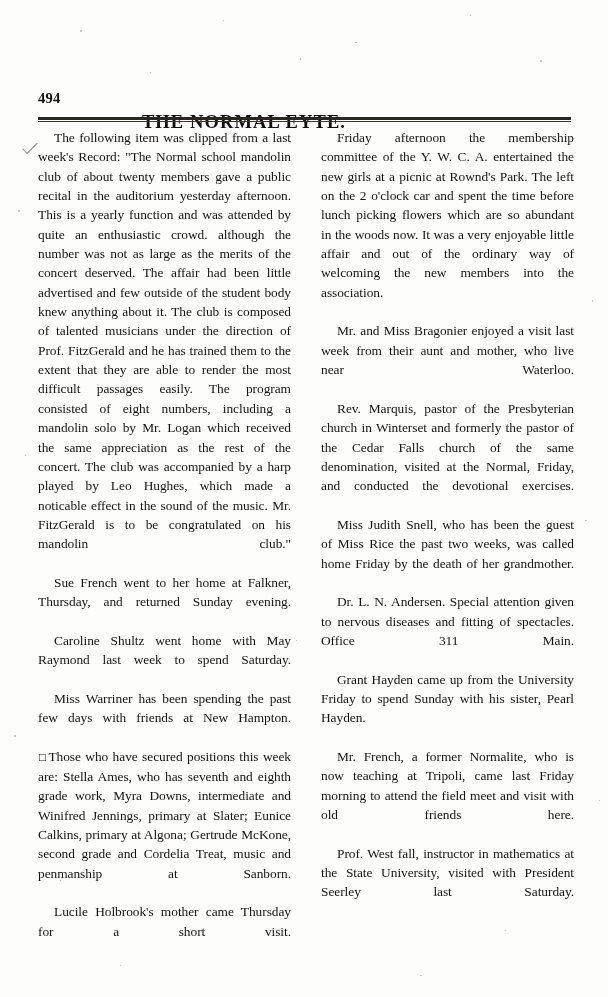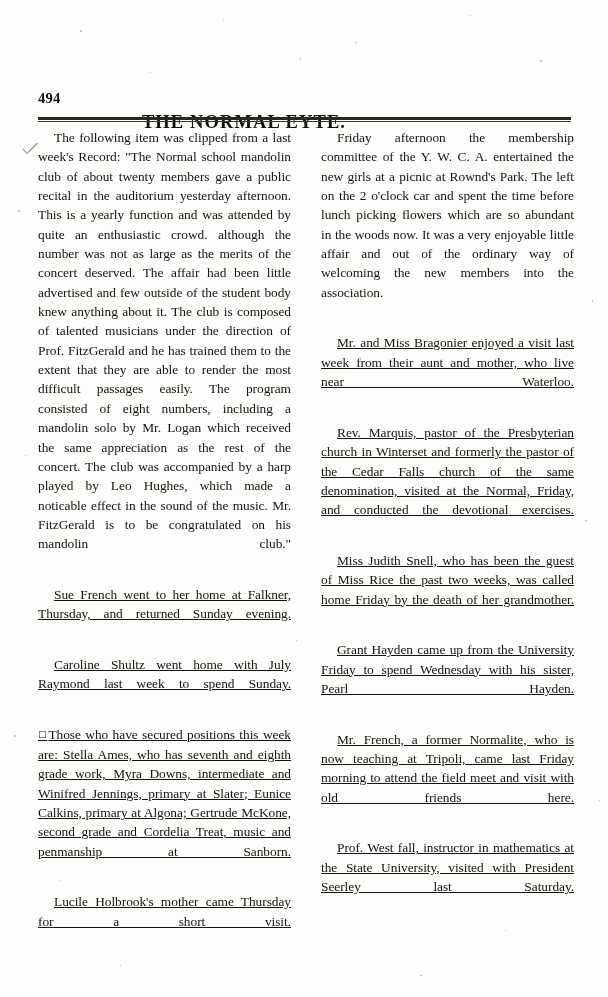--- a/index.html
+++ b/index.html
@@ -115,22 +115,21 @@
     letter-spacing: -0.05px;
     word-spacing: 0.2px;
     hyphens: none;
   }
 
   p.para.noindent {
     text-indent: 0;
   }
 
   p.para + p.para {
-    margin-top: 12px;
-    text-decoration: underline;
+    margin-top: 0px;
   }
 
   
   p.para::after {
     content: "";
     display: inline-block;
     width: 100%;
   }
 
   .boxmark {
@@ -177,30 +176,32 @@
 
   <svg class="margin-check" viewBox="0 0 16 14">
     <path d="M1 7 L5 11.5 L15 1.5" stroke="#3c382f" stroke-width="1.1" fill="none" stroke-linecap="round"></path>
   </svg>
 
   <div class="columns">
 
     <div class="col">
       <p class="para">The following item was clipped from a last week's Record: "The Normal school mandolin club of about twenty members gave a public recital in the auditorium yesterday afternoon. This is a yearly function and was attended by quite an enthusiastic crowd. although the number was not as large as the merits of the concert deserved. The affair had been little advertised and few outside of the student body knew anything about it. The club is composed of talented musicians under the direction of Prof. FitzGerald and he has trained them to the extent that they are able to render the most difficult passages easily. The program consisted of eight numbers, including a mandolin solo by Mr. Logan which received the same appreciation as the rest of the concert. The club was accompanied by a harp played by Leo Hughes, which made a noticable effect in the sound of the music. Mr. FitzGerald is to be congratulated on his mandolin club."</p>
       <p class="para">Sue French went to her home at Falkner, Thursday, and returned Sunday evening.</p>
-      <p class="para">Caroline Shultz went home with July Raymond last week to spend Sunday.</p>
+      <p class="para">Caroline Shultz went home with May Raymond last week to spend Saturday.</p>
+      <p class="para">Miss Warriner has been spending the past few days with friends at New Hampton.</p>
       <p class="para noindent"><span class="boxmark">□</span><span>Those who have secured positions this week are: Stella Ames, who has seventh and eighth grade work, Myra Downs, intermediate and Winifred Jennings, primary at Slater; Eunice Calkins, primary at Algona; Gertrude McKone, second grade and Cordelia Treat, music and penmanship at Sanborn.</span></p>
       <p class="para">Lucile Holbrook's mother came Thursday for a short visit.</p>
     </div>
 
     <div class="col">
       <p class="para">Friday afternoon the membership committee of the Y. W. C. A. entertained the new girls at a picnic at Rownd's Park. The left on the 2 o'clock car and spent the time before lunch picking flowers which are so abundant in the woods now. It was a very enjoyable little affair and out of the ordinary way of welcoming the new members into the association.</p>
       <p class="para">Mr. and Miss Bragonier enjoyed a visit last week from their aunt and mother, who live near Waterloo.</p>
       <p class="para">Rev. Marquis, pastor of the Presbyterian church in Winterset and formerly the pastor of the Cedar Falls church of the same denomination, visited at the Normal, Friday, and conducted the devotional exercises.</p>
       <p class="para">Miss Judith Snell, who has been the guest of Miss Rice the past two weeks, was called home Friday by the death of her grandmother.</p>
-      <p class="para">Grant Hayden came up from the University Friday to spend Wednesday with his sister, Pearl Hayden.</p>
+      <p class="para">Dr. L. N. Andersen. Special attention given to nervous diseases and fitting of spectacles. Office 311 Main.</p>
+      <p class="para">Grant Hayden came up from the University Friday to spend Sunday with his sister, Pearl Hayden.</p>
       <p class="para">Mr. French, a former Normalite, who is now teaching at Tripoli, came last Friday morning to attend the field meet and visit with old friends here.</p>
       <p class="para">Prof. West fall, instructor in mathematics at the State University, visited with President Seerley last Saturday.</p>
     </div>
 
   </div>
 
 </div>
 
 </body></html>

